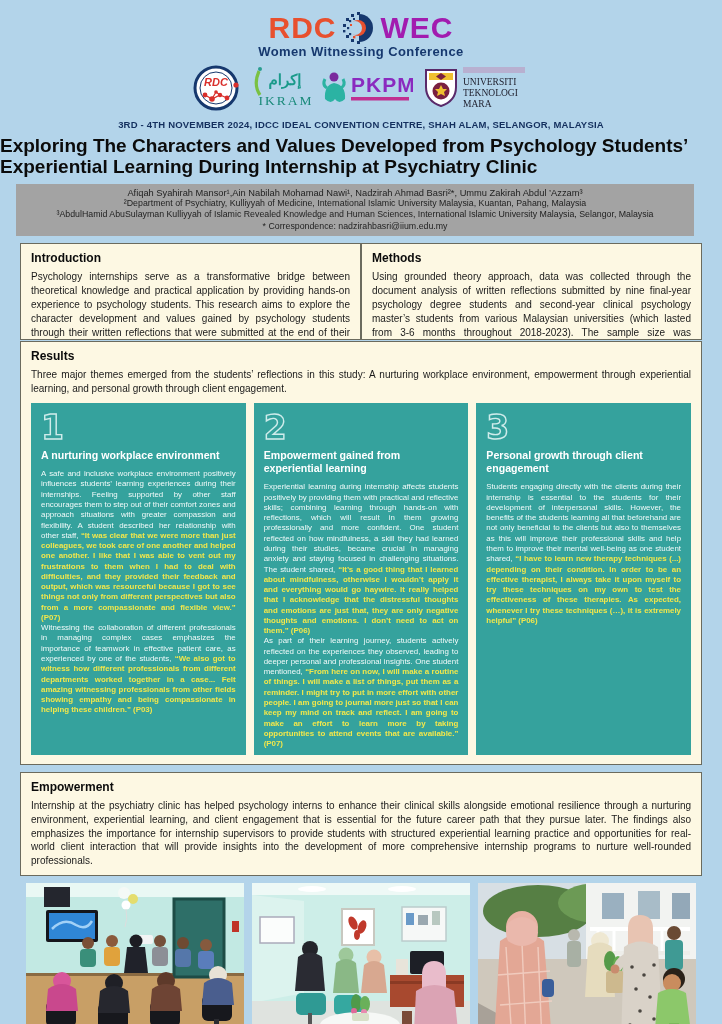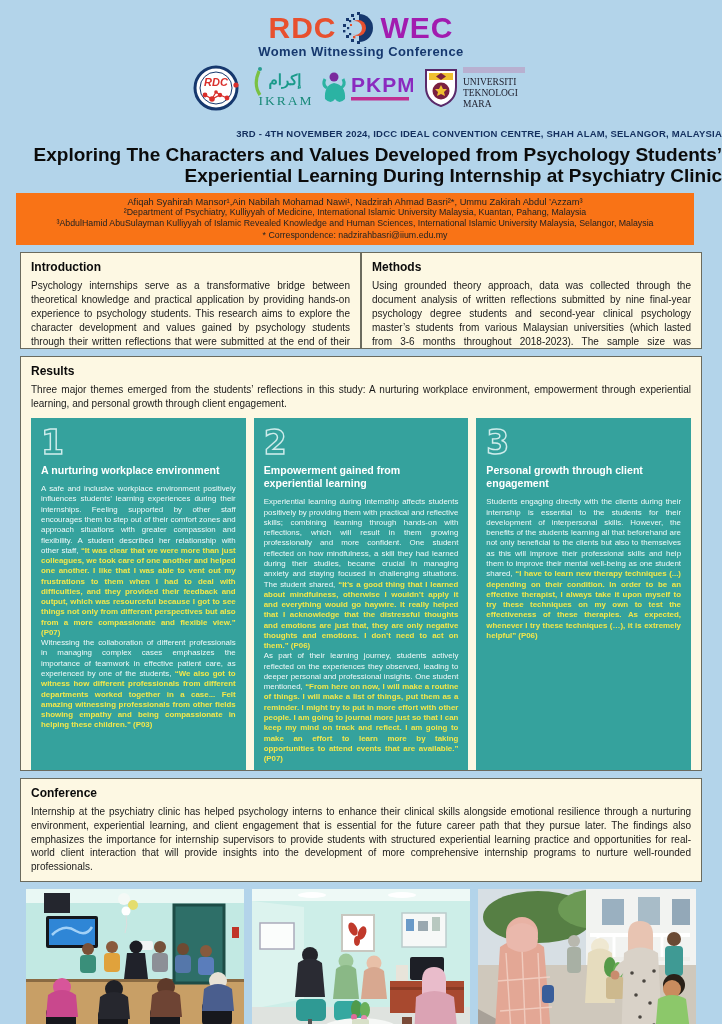--- a/index.html
+++ b/index.html
@@ -6,36 +6,36 @@
   html,body { width:722px; height:1024px; overflow:hidden; }
   body { background:#b3d4ea; font-family:"Liberation Sans", sans-serif; color:#111; }
   .poster { width:722px; height:1024px; padding-top:10px; }
 
   
   .logo-main { display:flex; justify-content:center; align-items:center; gap:4px; }
   .logo-main .rdc { font-size:30px; font-weight:bold; color:#e8502e; letter-spacing:1px; }
   .logo-main .wec { font-size:30px; font-weight:bold; color:#a21caf; letter-spacing:1px; }
   .logo-sub { text-align:center; font-size:13px; font-weight:bold; color:#16386e; margin-top:-2px; letter-spacing:.4px; }
   .partners { display:flex; justify-content:center; align-items:center; gap:10px; margin-top:5px; height:48px; }
-  .date-line { text-align:right; font-size:9.5px; font-weight:bold; color:#132f5e; margin-top:16px; letter-spacing:.2px; }
-
-  .title { text-align:right; font-size:19px; font-weight:bold; color:#0b0b0b; line-height:1.12; margin-top:5px; }
-
-  .authors-box { background:#f97316; margin:6px 28px 0 16px; padding:4px 16px; text-align:center; }
+  .date-line { text-align:center; font-size:9.5px; font-weight:bold; color:#132f5e; margin-top:7px; letter-spacing:.2px; }
+
+  .title { text-align:left; font-size:19px; font-weight:bold; color:#0b0b0b; line-height:1.12; margin-top:5px; }
+
+  .authors-box { background:#a3a3a3; margin:6px 28px 0 16px; padding:4px 16px; text-align:center; }
   .authors-box .names { font-size:9.3px; color:#222; }
   .authors-box .affil { font-size:8.8px; color:#222; line-height:1.32; }
 
   
   .box { background:#fdf8e3; border:1px solid #6b6b5e; padding:7px 10px; }
   .box h2 { font-size:12px; font-weight:bold; color:#0b0b0b; margin-bottom:5px; }
   .box p.body { font-size:10px; line-height:1.38; text-align:justify; color:#1a1a1a; }
   .two-col { display:flex; margin:7px 20px 0 20px; }
   .two-col .box { flex:1; height:97px; overflow:hidden; }
 
-  .results { margin:7px 20px 0 20px; padding-bottom:0; }
+  .results { margin:1px 20px 0 20px; padding-bottom:9px; }
   .theme-row { display:flex; gap:8px; margin-top:7px; }
   .theme { flex:1; background:#35a29d; padding:8px 10px; height:352px; overflow:hidden; }
   .theme .num { font-size:33px; font-weight:bold; line-height:1; color:rgba(255,255,255,.55); margin-bottom:5px; font-family:"DejaVu Sans", sans-serif; }
   @supports (-webkit-text-stroke: 1px white) {
     .theme .num { color:transparent; -webkit-text-stroke:1.4px #cfeceb; }
   }
   .theme h3 { font-size:10.6px; font-weight:bold; color:#ffffff; line-height:1.25; margin-bottom:7px; }
   .theme .tbody { font-size:7.9px; line-height:1.3; text-align:justify; color:#f0faf9; white-space:pre-line; }
   .theme .tbody .quote { color:#f2e74b; font-weight:bold; }
 
@@ -173,21 +173,21 @@
       </div>
       <div class="theme">
         <div class="num">3</div>
         <h3>Personal growth through client engagement</h3>
         <p class="tbody"><span class="normal">Students engaging directly with the clients during their internship is essential to the students for their development of interpersonal skills. However, the benefits of the students learning all that beforehand are not only beneficial to the clients but also to themselves as this will improve their professional skills and help them to improve their mental well-being as one student shared, </span><span class="quote">“I have to learn new therapy techniques (...) depending on their condition. In order to be an effective therapist, I always take it upon myself to try these techniques on my own to test the effectiveness of these therapies. As expected, whenever I try these techniques (…), it is extremely helpful” (P06)</span></p>
       </div>
     </div>
   </section>
 
   <section class="box conclusion">
-    <h2>Conference</h2>
+    <h2>Empowerment</h2>
     <p class="body">Internship at the psychiatry clinic has helped psychology interns to enhance their clinical skills alongside emotional resilience through a nurturing environment, experiential learning, and client engagement that is essential for the future career path that they pursue later. The findings also emphasizes the importance for internship supervisors to provide students with structured experiential learning practice and opportunities for real-world client interaction that will provide insights into the development of more comprehensive internship programs to nurture well-rounded professionals.</p>
   </section>
 
   <div class="photos">
 
     <svg width="218" height="158" viewBox="0 0 218 158">
       <rect width="218" height="158" fill="#c2e9e3"></rect>
       <rect width="218" height="14" fill="#e9f8f4"></rect>
       <rect y="92" width="218" height="66" fill="#c89f66"></rect>
       <rect y="90" width="218" height="3" fill="#8a6a42"></rect>

